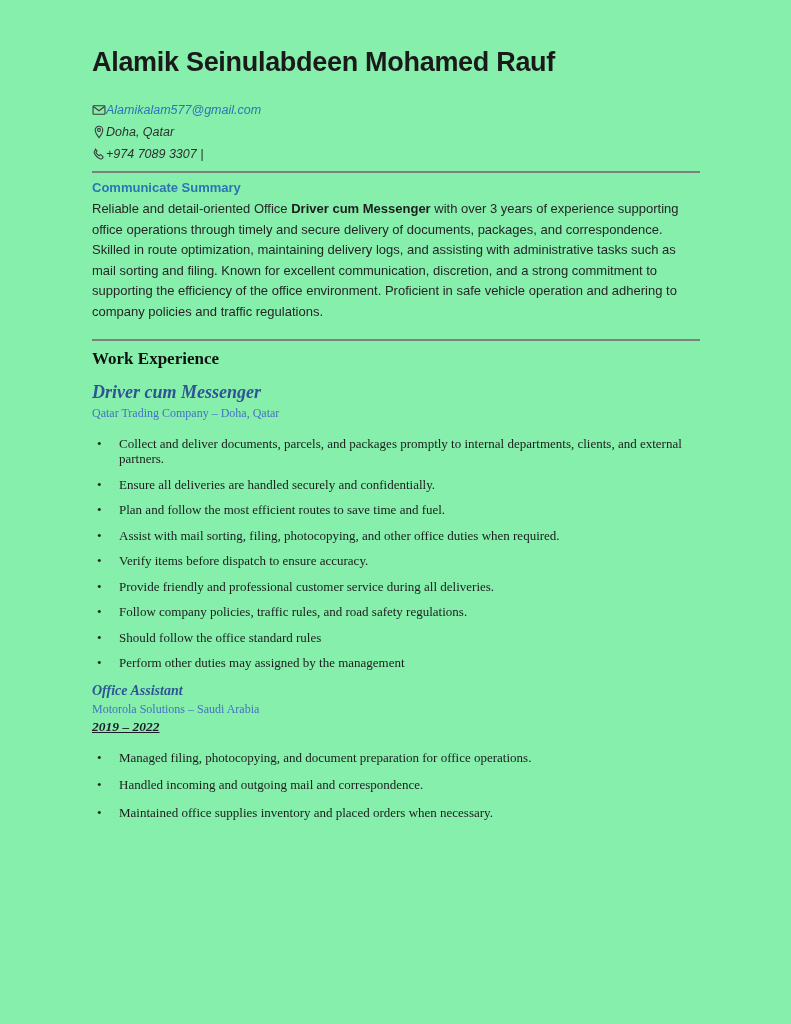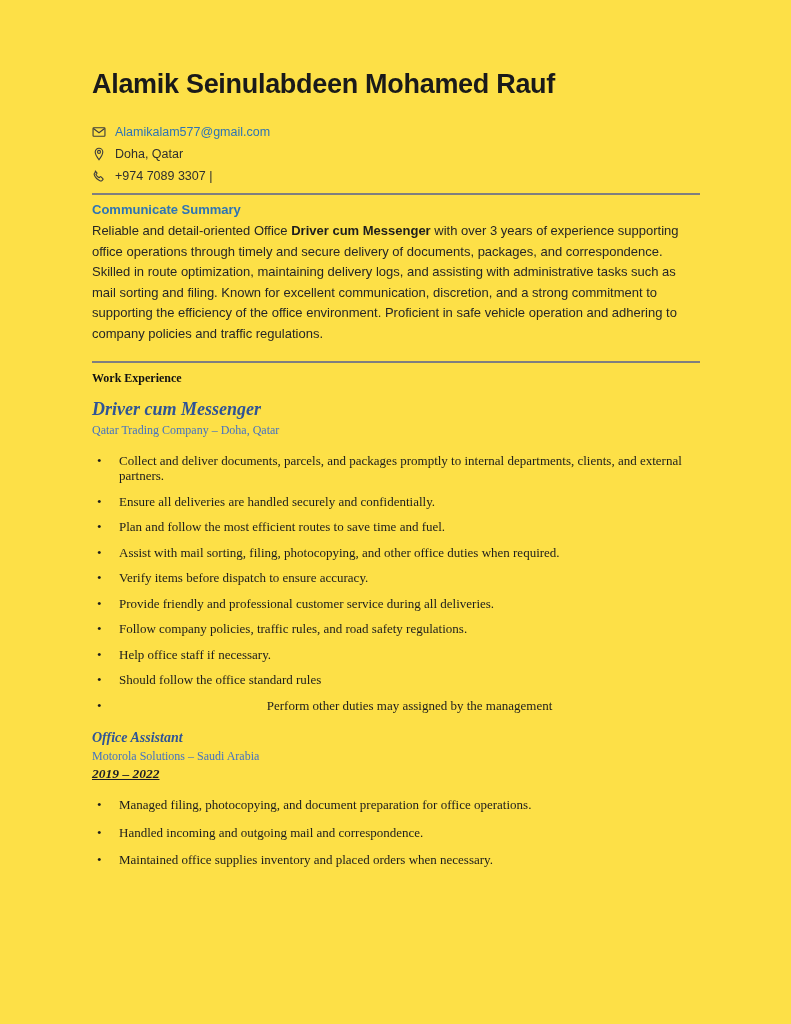--- a/index.html
+++ b/index.html
@@ -4,35 +4,36 @@
 <style>
   * { margin: 0; padding: 0; box-sizing: border-box; }
   html, body { background: #e9e9e9; }
   body {
     width: 791px; height: 1024px;
     font-family: "Liberation Sans", sans-serif;
     overflow: hidden;
   }
   .page {
     width: 791px; height: 1024px;
-    background: #fde047;
-    padding: 69px 91px 0 92px;
+    background: #86efac;
+    padding: 47px 91px 0 92px;
   }
 
   
   .name {
     font-family: "Liberation Sans", sans-serif;
     font-size: 27px; font-weight: 700; letter-spacing: -0.3px;
     color: #1a1a1a;
     margin-bottom: 25px;
   }
   .contact-row {
-    display: flex; align-items: flex-start; gap: 9px;
+    display: flex; align-items: flex-start; 
     font-size: 12.5px; color: #2f2f2f;
     margin-bottom: 8px;
+    font-style: italic;
   }
   .contact-row .cicon { width: 14px; height: 14px; display: inline-flex; flex: 0 0 auto; }
   .contact-row svg { width: 14px; height: 14px; stroke: #3d3d3d; fill: none; stroke-width: 1.6; }
   .email-link { color: #2E74B5; text-decoration: none; cursor: pointer; }
 
   
   .rule {
     border: none; border-top: 2px solid #7f7f7f;
     height: 0; margin-top: 10px;
   }
@@ -43,21 +44,21 @@
     margin-top: 7px; margin-bottom: 4px;
   }
   .summary-text {
     font-size: 13px; line-height: 20.6px; color: #262626;
   }
   .summary-text b { font-weight: 700; color: #1d1d1d; }
 
   
   .work { font-family: "Liberation Serif", serif; }
   .work-heading {
-    font-size: 12px; font-weight: 700; color: #111111;
+    font-size: 17px; font-weight: 700; color: #111111;
     margin-top: 8px;
   }
   .job-title {
     font-size: 18px; font-weight: 700; font-style: italic;
     color: #2F5496; margin-top: 13px;
   }
   .job-company {
     font-size: 12px; color: #4472C4; margin-top: 3px;
   }
   .job-dates {
@@ -129,21 +130,20 @@
     <div class="job-company">Qatar Trading Company – Doha, Qatar</div>
 
     <ul class="bullets job1">
       <li>Collect and deliver documents, parcels, and packages promptly to internal departments, clients, and external partners.</li>
       <li>Ensure all deliveries are handled securely and confidentially.</li>
       <li>Plan and follow the most efficient routes to save time and fuel.</li>
       <li>Assist with mail sorting, filing, photocopying, and other office duties when required.</li>
       <li>Verify items before dispatch to ensure accuracy.</li>
       <li>Provide friendly and professional customer service during all deliveries.</li>
       <li>Follow company policies, traffic rules, and road safety regulations.</li>
-      <li>Help office staff if necessary.</li>
       <li>Should follow the office standard rules</li>
       <li>Perform other duties may assigned by the management</li>
     </ul>
 
     <div class="job2-block">
       <div class="job-title">Office Assistant</div>
       <div class="job-company">Motorola Solutions – Saudi Arabia</div>
       <div class="job-dates">2019 – 2022</div>
 
       <ul class="bullets job2">

